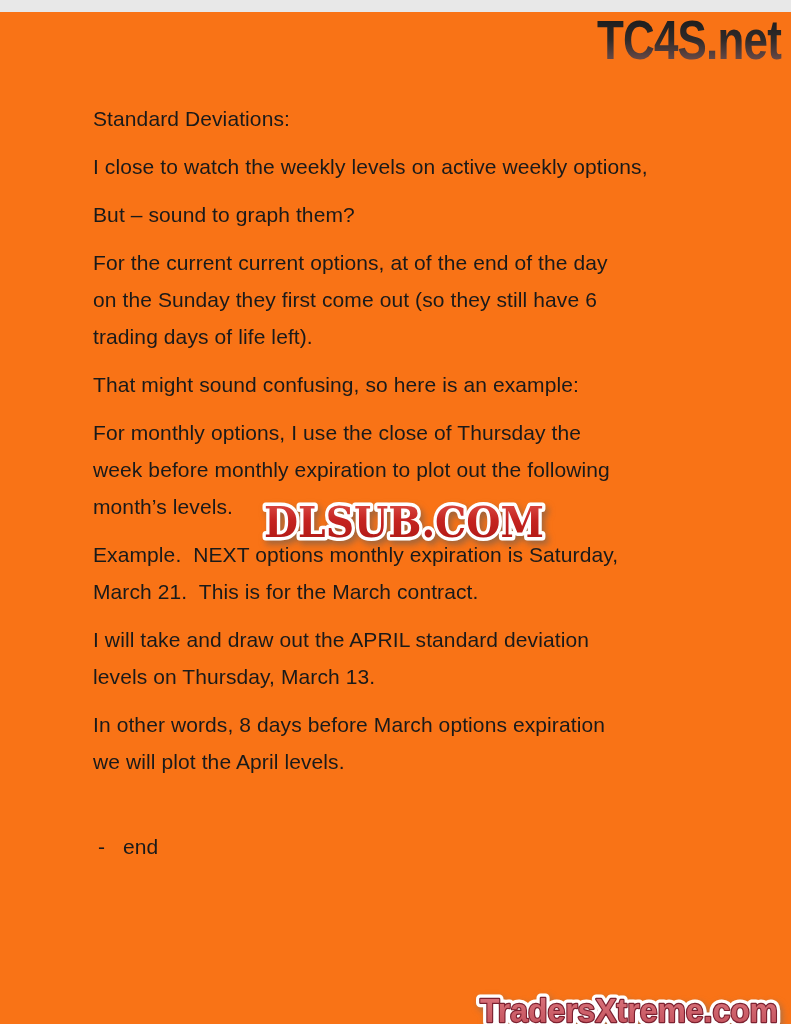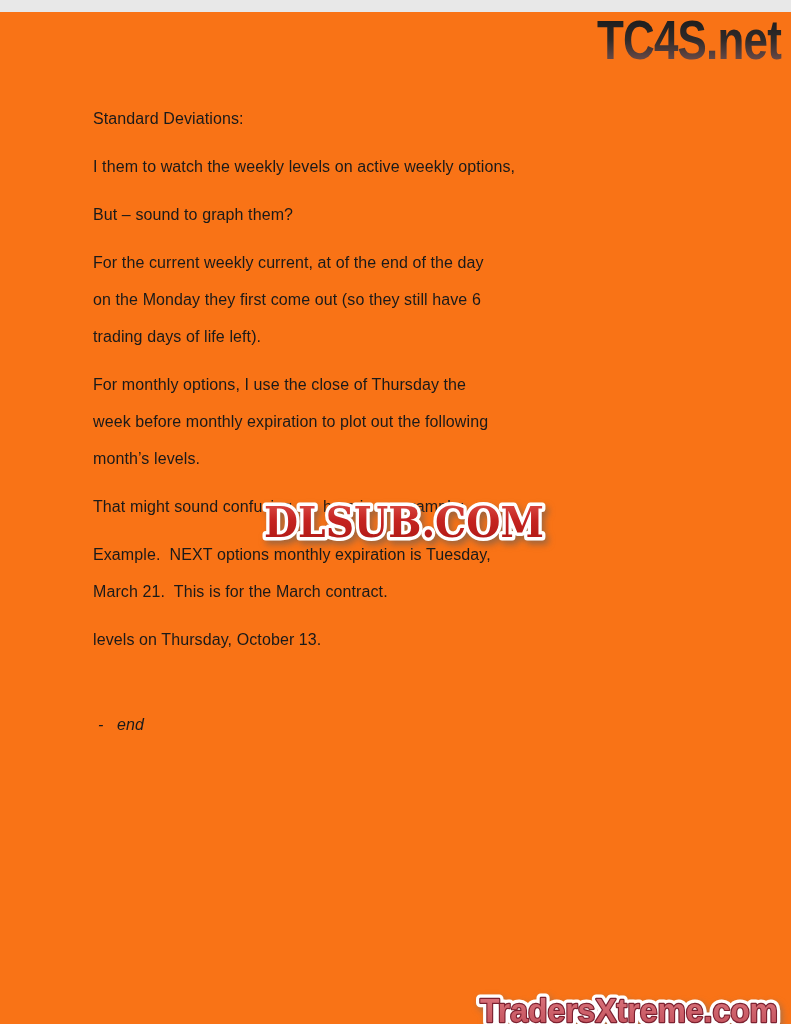--- a/index.html
+++ b/index.html
@@ -10,26 +10,26 @@
     margin: 12px auto;
     background: #f97316;
     overflow: hidden;
     font-family: "Liberation Sans", sans-serif;
     color: #1a1a1a;
   }
   .content {
     position: absolute;
     left: 93px;
     top: 88px;
-    font-size: 16px;
+    font-size: 21px;
     line-height: 37px;
     letter-spacing: 0.1px;
   }
   .para { margin: 0 0 11px 0; }
-  .para:last-child { margin-top: 48px; padding-left: 5px; font-style: italic; }
+  .para:last-child { margin-top: 48px; padding-left: 5px; }
   .line { white-space: pre; }
 
   
   .tc4s-wm {
     position: absolute;
     top: 0;
     right: 2px;
     width: 200px;
     height: 54px;
   }
@@ -102,44 +102,49 @@
       </linearGradient>
     </defs>
     <text x="8" y="47" fill="url(#tc4sGrad)" textLength="184" lengthAdjust="spacingAndGlyphs">TC4S.net</text>
   </svg>
 
   <div class="content">
     <div class="para">
       <div class="line">Standard Deviations:</div>
     </div>
     <div class="para">
-      <div class="line">I them to watch the weekly levels on active weekly options,</div>
+      <div class="line">I close to watch the weekly levels on active weekly options,</div>
     </div>
     <div class="para">
       <div class="line">But – sound to graph them?</div>
     </div>
     <div class="para">
-      <div class="line">For the current weekly current, at of the end of the day</div>
-      <div class="line">on the Monday they first come out (so they still have 6</div>
+      <div class="line">For the current current options, at of the end of the day</div>
+      <div class="line">on the Sunday they first come out (so they still have 6</div>
       <div class="line">trading days of life left).</div>
+    </div>
+    <div class="para">
+      <div class="line">That might sound confusing, so here is an example:</div>
     </div>
     <div class="para">
       <div class="line">For monthly options, I use the close of Thursday the</div>
       <div class="line">week before monthly expiration to plot out the following</div>
       <div class="line">month’s levels.</div>
     </div>
     <div class="para">
-      <div class="line">That might sound confusing, so here is an example:</div>
-    </div>
-    <div class="para">
-      <div class="line">Example.  NEXT options monthly expiration is Tuesday,</div>
+      <div class="line">Example.  NEXT options monthly expiration is Saturday,</div>
       <div class="line">March 21.  This is for the March contract.</div>
     </div>
     <div class="para">
-      <div class="line">levels on Thursday, October 13.</div>
+      <div class="line">I will take and draw out the APRIL standard deviation</div>
+      <div class="line">levels on Thursday, March 13.</div>
+    </div>
+    <div class="para">
+      <div class="line">In other words, 8 days before March options expiration</div>
+      <div class="line">we will plot the April levels.</div>
     </div>
     <div class="para">
       <div class="line">-   end</div>
     </div>
   </div>
 
   <svg class="dlsub-wm" viewBox="0 0 320 64" aria-hidden="true">
     <defs>
       <linearGradient id="dlsubGrad" x1="0" y1="0" x2="0" y2="1">
         <stop offset="0" stop-color="#e0554e"></stop>

